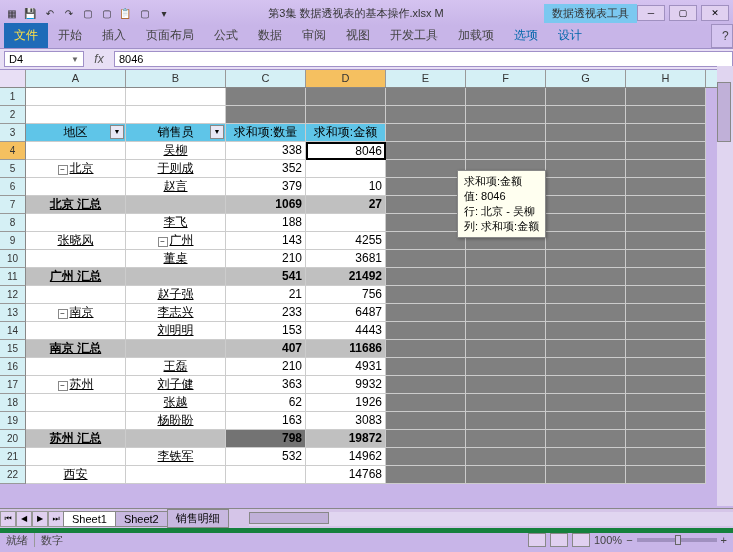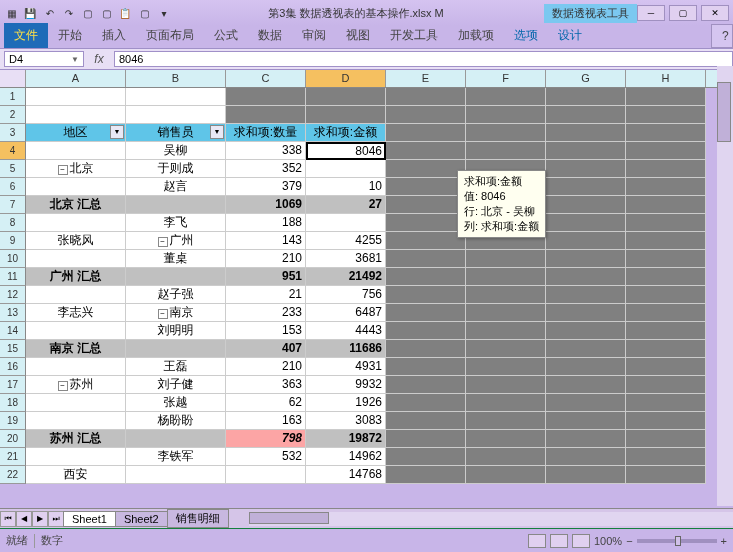--- a/index.html
+++ b/index.html
@@ -23,38 +23,38 @@
 .formula-input{flex:1;background:#fff;border:1px solid #a090c8;padding:1px 4px;font-size:11px;}
 .col-headers{height:18px;display:flex;background:#d5f0f5;border-bottom:1px solid #888;}
 .corner{width:26px;background:#e8dff5;border-right:1px solid #999;}
 .col-h{border-right:1px solid #999;text-align:center;font-size:11px;line-height:17px;color:#333;}
 .col-h.sel{background:#f5c060;}
 .grid{height:420px;overflow:hidden;position:relative;}
 .row{display:flex;height:18px;}
 .row-h{width:26px;background:#d5f0f5;border-right:1px solid #888;border-bottom:1px solid #999;text-align:center;font-size:10px;line-height:17px;color:#333;}
 .row-h.sel{background:#f5c060;}
 .cell{border-right:1px solid #ccc;border-bottom:1px solid #ccc;padding:0 3px;font-size:12px;line-height:17px;text-align:right;color:#000;white-space:nowrap;overflow:hidden;}
-.cell.txt{text-align:center;}
+.cell.txt{text-align:center;text-decoration:underline;}
 .cell.hdr{background:#5fc5e8;color:#000;text-align:center;position:relative;}
 .cell.subtotal{background:#c0c0c0;font-weight:bold;}
 .cell.empty{background:#fff;}
 .cell.gray{background:#808080;}
 .cell.active{border:2px solid #000;padding:0 2px;line-height:14px;}
 .dd-btn{position:absolute;right:1px;top:1px;width:14px;height:14px;background:#e8e8f5;border:1px solid #888;font-size:7px;line-height:12px;text-align:center;}
 .collapse-btn{display:inline-block;width:10px;height:10px;border:1px solid #888;font-size:8px;line-height:8px;text-align:center;background:#fff;margin-right:2px;}
 .tooltip{position:absolute;left:457px;top:170px;background:#fffff0;border:1px solid #888;padding:3px 6px;font-size:11px;z-index:100;box-shadow:1px 1px 3px rgba(0,0,0,0.3);}
 .tooltip div{white-space:nowrap;}
 .sheet-tabs{height:20px;background:#d5c5e8;display:flex;align-items:center;border-top:1px solid #888;}
 .sheet-nav{display:flex;gap:0;}
 .sheet-nav-btn{width:16px;height:16px;border:1px solid #999;background:#e0d0f0;font-size:8px;text-align:center;line-height:14px;}
 .sheet-tab{padding:1px 8px;background:#c8b8e0;border:1px solid #888;font-size:11px;margin-left:-1px;}
 .sheet-tab.active{background:#fff;}
 .hscroll{flex:1;height:14px;background:#e0d5f0;margin-left:20px;position:relative;}
 .hscroll .thumb{position:absolute;left:0;width:80px;height:12px;background:#c0b0d8;border:1px solid #888;}
-.statusbar{height:20px;background:#c8b5e8;display:flex;align-items:flex-end;padding:0 6px;font-size:11px;color:#444;border-top:1px solid #15803d;}
+.statusbar{height:20px;background:#c8b5e8;display:flex;align-items:flex-start;padding:0 6px;font-size:11px;color:#444;border-top:5px solid #15803d;}
 .statusbar .sep{width:1px;height:14px;background:#999;margin:0 6px;}
 .statusbar .right{margin-left:auto;display:flex;align-items:center;gap:4px;}
 .view-btn{width:18px;height:14px;border:1px solid #888;background:#e0d0f0;}
 .zoom-slider{width:80px;height:4px;background:#a090c0;position:relative;}
 .zoom-thumb{position:absolute;left:38px;top:-3px;width:6px;height:10px;background:#d0c0e8;border:1px solid #666;}
 .vscroll{position:absolute;right:0;top:66px;width:16px;height:440px;background:#e0d5f0;}
 .vscroll .thumb{position:absolute;top:16px;width:14px;height:60px;background:#c0b0d8;border:1px solid #888;}
 </style>
 </head>
 <body>
@@ -216,42 +216,42 @@
       <div class="cell" style="width: 80px; background: rgb(255, 255, 255);">3681</div>
       <div class="cell gray" style="width: 80px;"></div>
       <div class="cell gray" style="width: 80px;"></div>
       <div class="cell gray" style="width: 80px;"></div>
       <div class="cell gray" style="width: 80px;"></div>
     </div>
     <div class="row">
       <div class="row-h">11</div>
       <div class="cell txt subtotal" style="width: 100px; background: rgb(192, 192, 192); font-weight: bold; text-align: center;"><span>广州 汇总</span></div>
       <div class="cell txt subtotal" style="width: 100px; background: rgb(192, 192, 192);"></div>
-      <div class="cell subtotal" style="width: 80px; background: rgb(192, 192, 192);">951</div>
+      <div class="cell subtotal" style="width: 80px; background: rgb(192, 192, 192);">541</div>
       <div class="cell subtotal" style="width: 80px; background: rgb(192, 192, 192);">21492</div>
       <div class="cell gray" style="width: 80px;"></div>
       <div class="cell gray" style="width: 80px;"></div>
       <div class="cell gray" style="width: 80px;"></div>
       <div class="cell gray" style="width: 80px;"></div>
     </div>
     <div class="row">
       <div class="row-h">12</div>
       <div class="cell txt" style="width: 100px; background: rgb(255, 255, 255);"><span></span></div>
       <div class="cell txt" style="width: 100px; background: rgb(255, 255, 255);">赵子强</div>
       <div class="cell" style="width: 80px; background: rgb(255, 255, 255);">21</div>
       <div class="cell" style="width: 80px; background: rgb(255, 255, 255);">756</div>
       <div class="cell gray" style="width: 80px;"></div>
       <div class="cell gray" style="width: 80px;"></div>
       <div class="cell gray" style="width: 80px;"></div>
       <div class="cell gray" style="width: 80px;"></div>
     </div>
     <div class="row">
       <div class="row-h">13</div>
+      <div class="cell txt" style="width: 100px; background: rgb(255, 255, 255);"><span class="collapse-btn">−</span><span>南京</span></div>
       <div class="cell txt" style="width: 100px; background: rgb(255, 255, 255);">李志兴</div>
-      <div class="cell txt" style="width: 100px; background: rgb(255, 255, 255);"><span class="collapse-btn">−</span><span>南京</span></div>
       <div class="cell" style="width: 80px; background: rgb(255, 255, 255);">233</div>
       <div class="cell" style="width: 80px; background: rgb(255, 255, 255);">6487</div>
       <div class="cell gray" style="width: 80px;"></div>
       <div class="cell gray" style="width: 80px;"></div>
       <div class="cell gray" style="width: 80px;"></div>
       <div class="cell gray" style="width: 80px;"></div>
     </div>
     <div class="row">
       <div class="row-h">14</div>
       <div class="cell txt" style="width: 100px; background: rgb(255, 255, 255);"><span></span></div>
@@ -315,21 +315,21 @@
       <div class="cell" style="width: 80px; background: rgb(255, 255, 255);">3083</div>
       <div class="cell gray" style="width: 80px;"></div>
       <div class="cell gray" style="width: 80px;"></div>
       <div class="cell gray" style="width: 80px;"></div>
       <div class="cell gray" style="width: 80px;"></div>
     </div>
     <div class="row">
       <div class="row-h">20</div>
       <div class="cell txt subtotal" style="width: 100px; background: rgb(192, 192, 192); font-weight: bold; text-align: center;"><span>苏州 汇总</span></div>
       <div class="cell txt subtotal" style="width: 100px; background: rgb(192, 192, 192);"></div>
-      <div class="cell subtotal" style="width: 80px; background: #fca5a5; font-style: italic;">798</div>
+      <div class="cell subtotal" style="width: 80px; background: #737373;">798</div>
       <div class="cell subtotal" style="width: 80px; background: rgb(192, 192, 192);">19872</div>
       <div class="cell gray" style="width: 80px;"></div>
       <div class="cell gray" style="width: 80px;"></div>
       <div class="cell gray" style="width: 80px;"></div>
       <div class="cell gray" style="width: 80px;"></div>
     </div>
     <div class="row">
       <div class="row-h">21</div>
       <div class="cell txt" style="width: 100px; background: rgb(255, 255, 255);"><span></span></div>
       <div class="cell txt" style="width: 100px; background: rgb(255, 255, 255);">李铁军</div>

